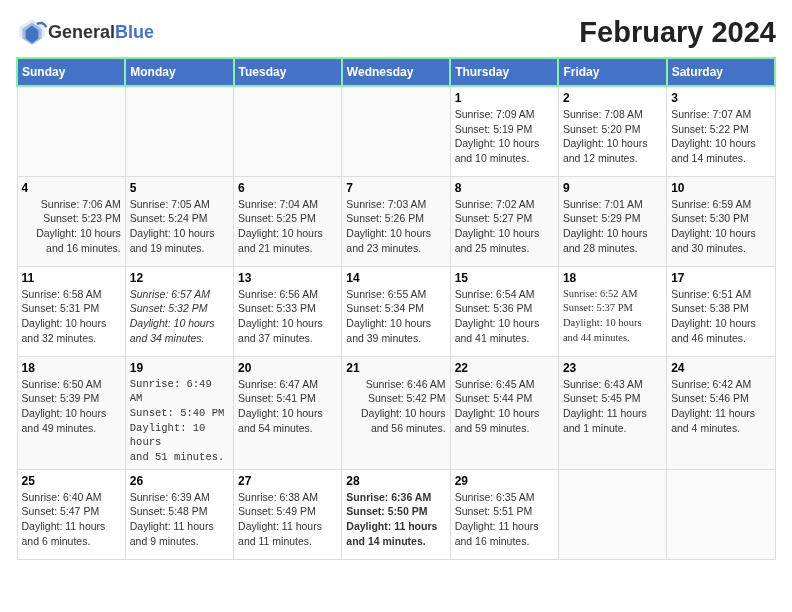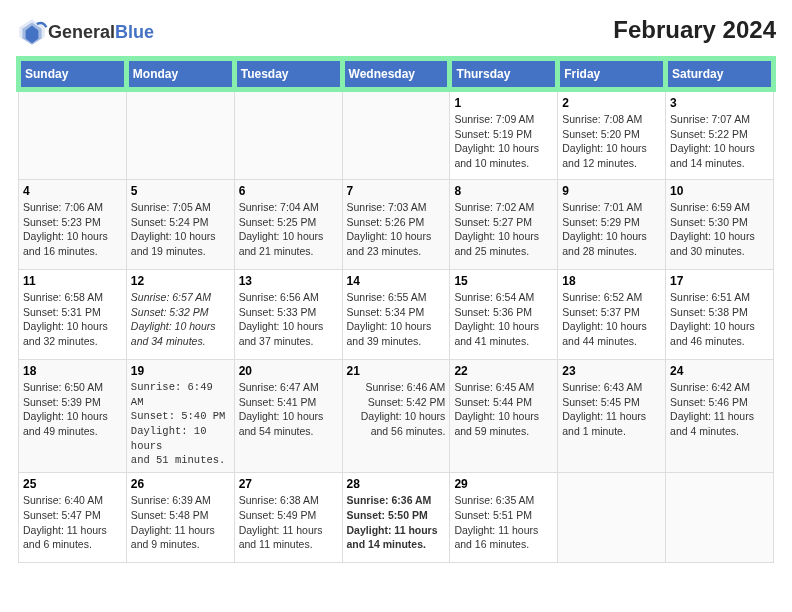--- a/index.html
+++ b/index.html
@@ -24,21 +24,21 @@
     .logo-general { color: #333; }
     .logo-blue { color: #4472c4; }
     .logo-icon {
       width: 32px;
       height: 32px;
     }
     .title-area {
       text-align: right;
     }
     .main-title {
-      font-size: 24px;
+      font-size: 29px;
       font-weight: bold;
       color: #222;
     }
     .subtitle {
       font-size: 16px;
       color: #222;
       font-weight: bold;
     }
     table {
       width: 100%;
@@ -47,21 +47,21 @@
     }
     thead tr {
       background-color: #4472c4;
       color: #fff;
     }
     thead th {
       padding: 6px 4px;
       text-align: left;
       font-size: 12px;
       font-weight: bold;
-      border: 5px solid #86efac;
+      border: 2px solid #86efac;
     }
     tbody tr {
       border-bottom: 1px solid #ccc;
     }
     tbody td {
       vertical-align: top;
       padding: 4px 4px;
       border: 1px solid #ddd;
       height: 90px;
       width: calc(100% / 7);
@@ -145,21 +145,21 @@
           <div class="day-num">3</div>
           <div class="day-info" style="white-space: pre-line;">Sunrise: 7:07 AM
 Sunset: 5:22 PM
 Daylight: 10 hours
 and 14 minutes.</div>
         </td>
       </tr>
       <tr>
         <td>
           <div class="day-num">4</div>
-          <div class="day-info" style="white-space: pre-line;">Sunrise: 7:06 AM
+          <div class="day-info" style="white-space: pre-line; text-align: right;">Sunrise: 7:06 AM
 Sunset: 5:23 PM
 Daylight: 10 hours
 and 16 minutes.</div>
         </td>
         <td>
           <div class="day-num">5</div>
           <div class="day-info" style="white-space: pre-line;">Sunrise: 7:05 AM
 Sunset: 5:24 PM
 Daylight: 10 hours
 and 19 minutes.</div>
@@ -231,21 +231,21 @@
         </td>
         <td>
           <div class="day-num">15</div>
           <div class="day-info" style="white-space: pre-line;">Sunrise: 6:54 AM
 Sunset: 5:36 PM
 Daylight: 10 hours
 and 41 minutes.</div>
         </td>
         <td>
           <div class="day-num">18</div>
-          <div class="day-info" style="white-space: pre-line;">Sunrise: 6:52 AM
+          <div class="day-info" style="white-space: pre-line; font-family: Liberation Serif, serif;">Sunrise: 6:52 AM
 Sunset: 5:37 PM
 Daylight: 10 hours
 and 44 minutes.</div>
         </td>
         <td>
           <div class="day-num">17</div>
           <div class="day-info" style="white-space: pre-line;">Sunrise: 6:51 AM
 Sunset: 5:38 PM
 Daylight: 10 hours
 and 46 minutes.</div>

